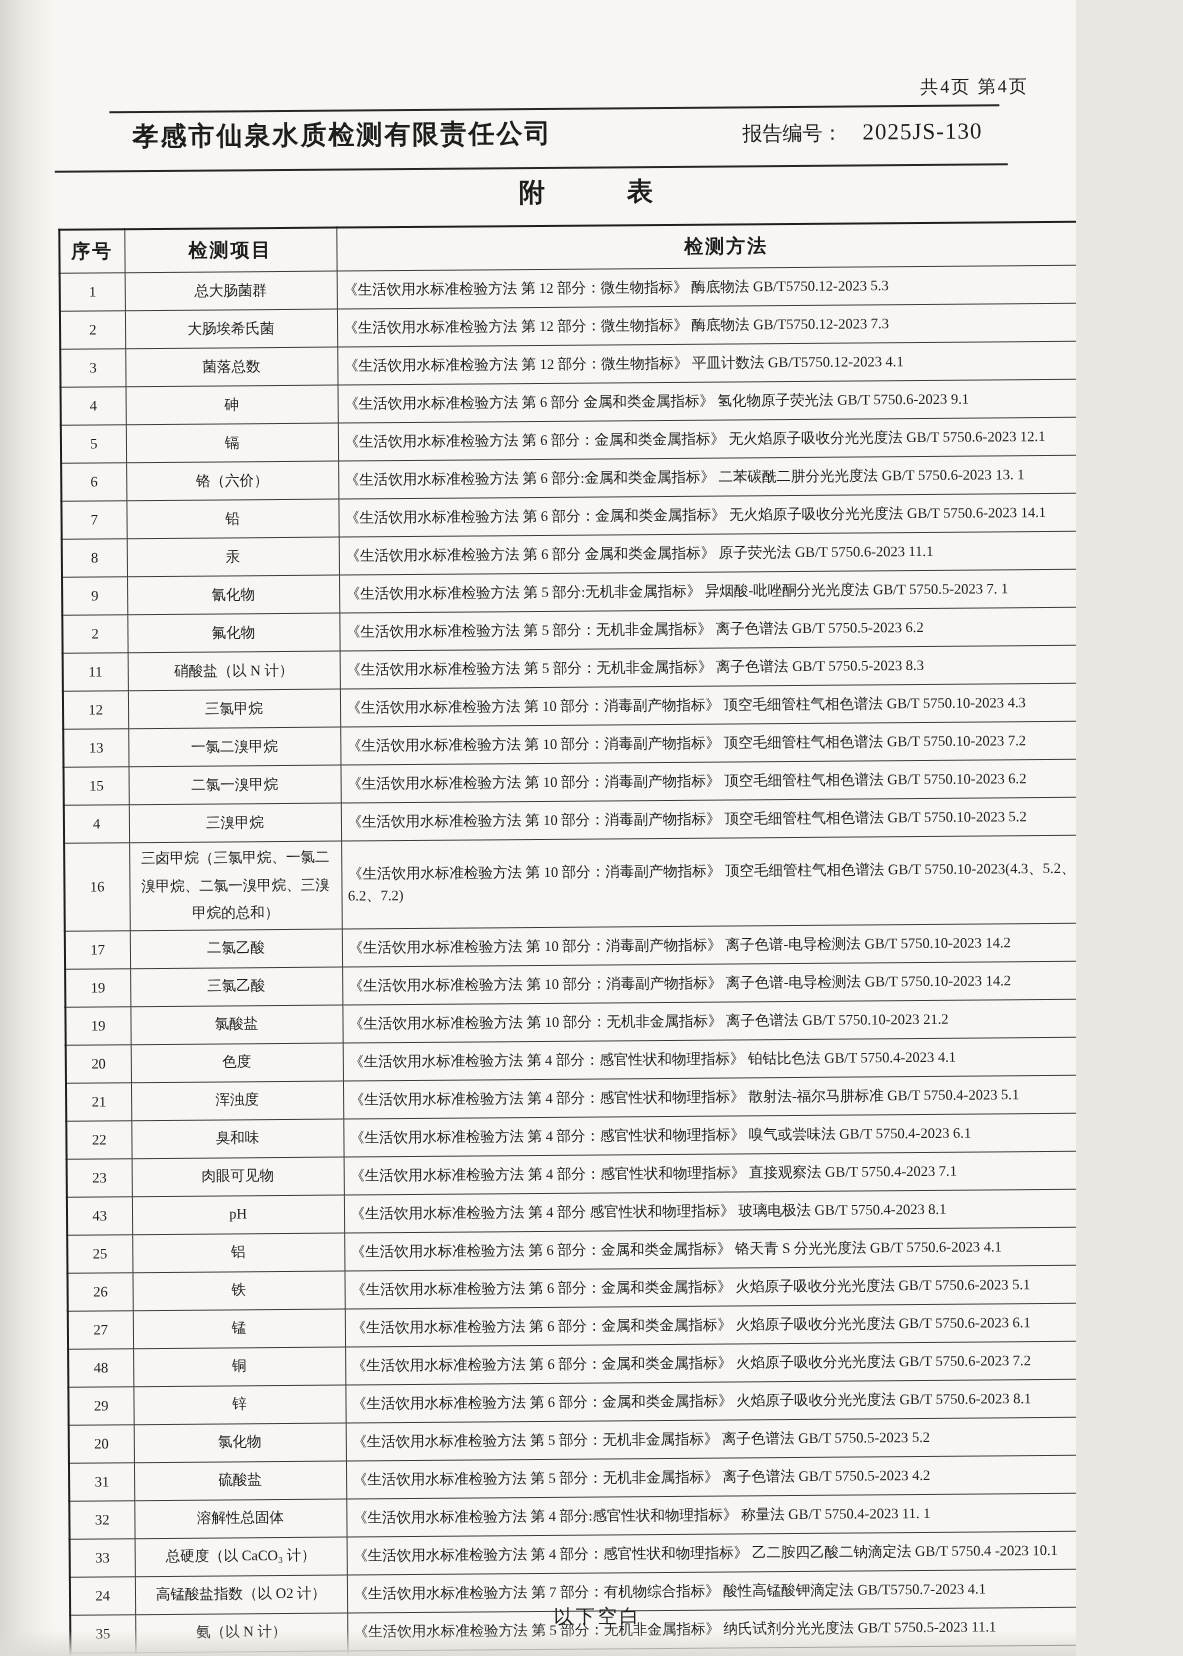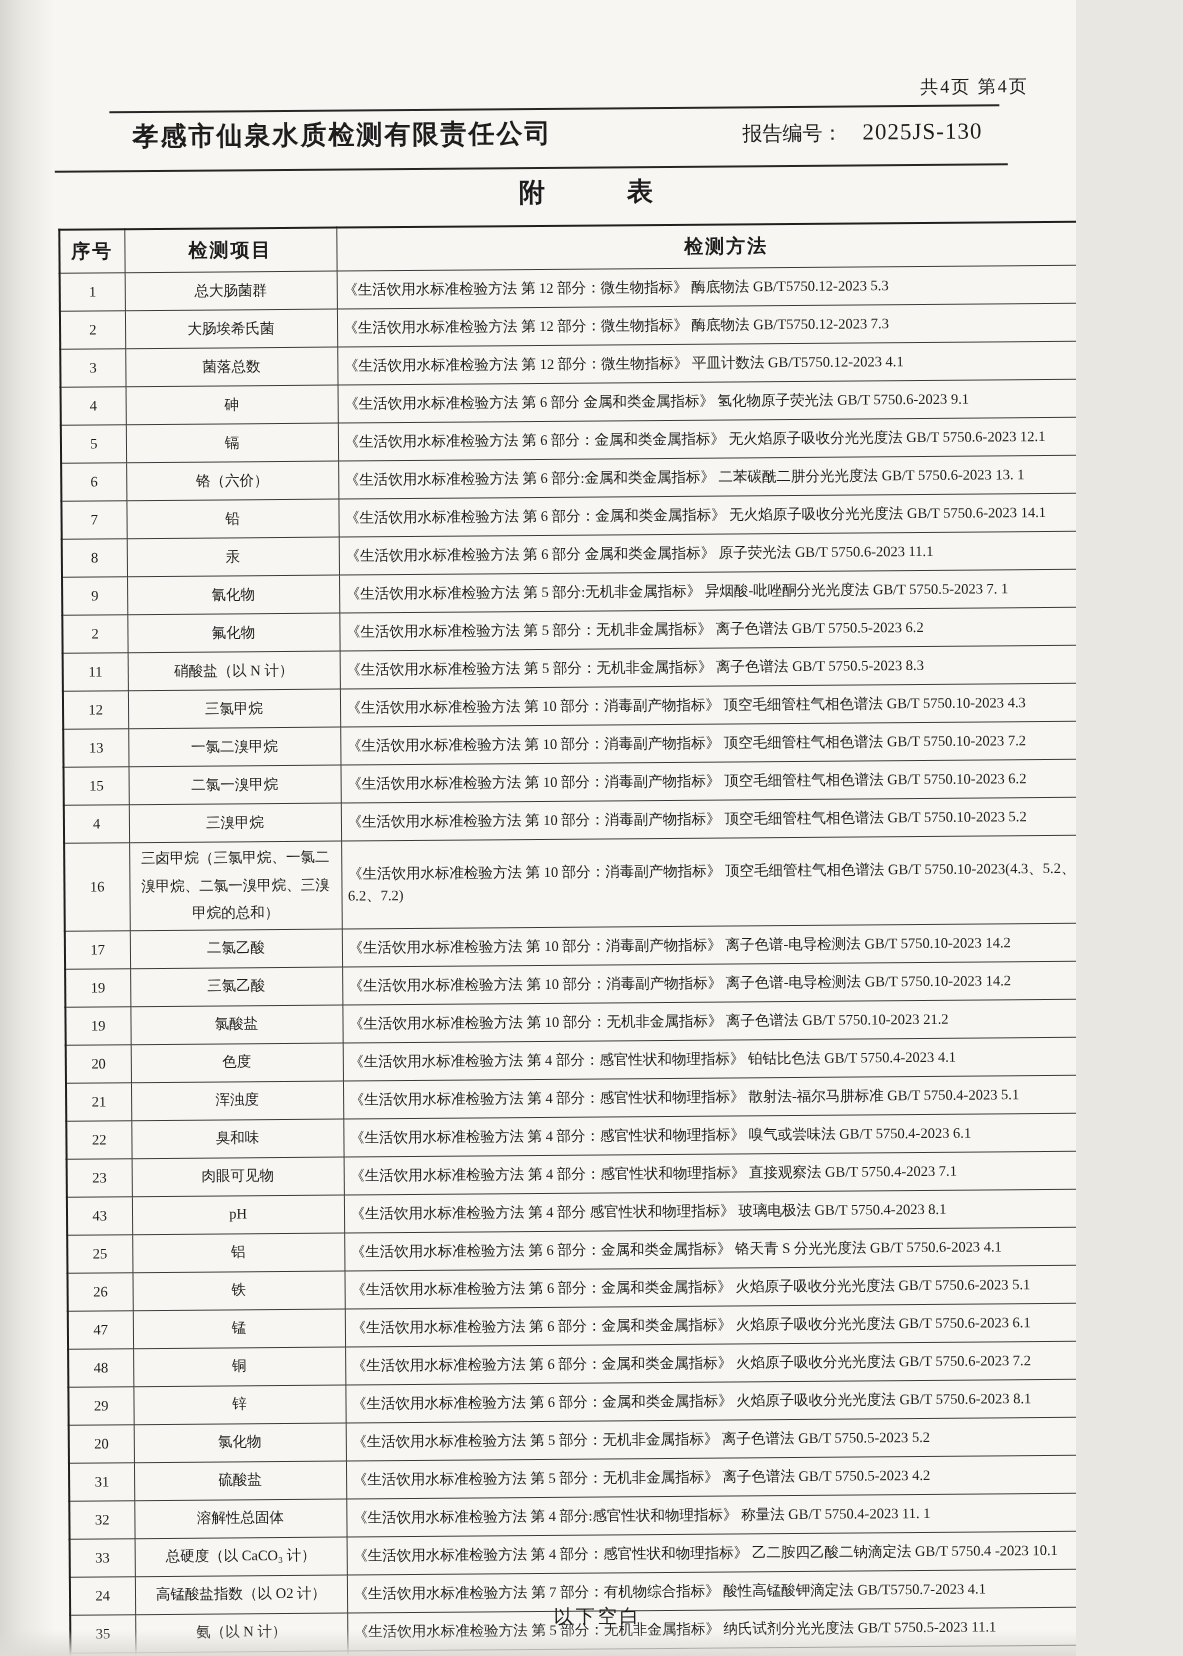--- a/index.html
+++ b/index.html
@@ -235,21 +235,21 @@
             <td class="no">25</td>
             <td class="item">铝</td>
             <td class="method">《生活饮用水标准检验方法 第 6 部分：金属和类金属指标》 铬天青 S 分光光度法 GB/T 5750.6-2023 4.1</td>
           </tr>
           <tr>
             <td class="no">26</td>
             <td class="item">铁</td>
             <td class="method">《生活饮用水标准检验方法 第 6 部分：金属和类金属指标》 火焰原子吸收分光光度法  GB/T 5750.6-2023 5.1</td>
           </tr>
           <tr>
-            <td class="no">47</td>
+            <td class="no">27</td>
             <td class="item">锰</td>
             <td class="method">《生活饮用水标准检验方法 第 6 部分：金属和类金属指标》 火焰原子吸收分光光度法 GB/T 5750.6-2023 6.1</td>
           </tr>
           <tr>
             <td class="no">48</td>
             <td class="item">铜</td>
             <td class="method">《生活饮用水标准检验方法 第 6 部分：金属和类金属指标》 火焰原子吸收分光光度法 GB/T 5750.6-2023 7.2</td>
           </tr>
           <tr>
             <td class="no">29</td>

